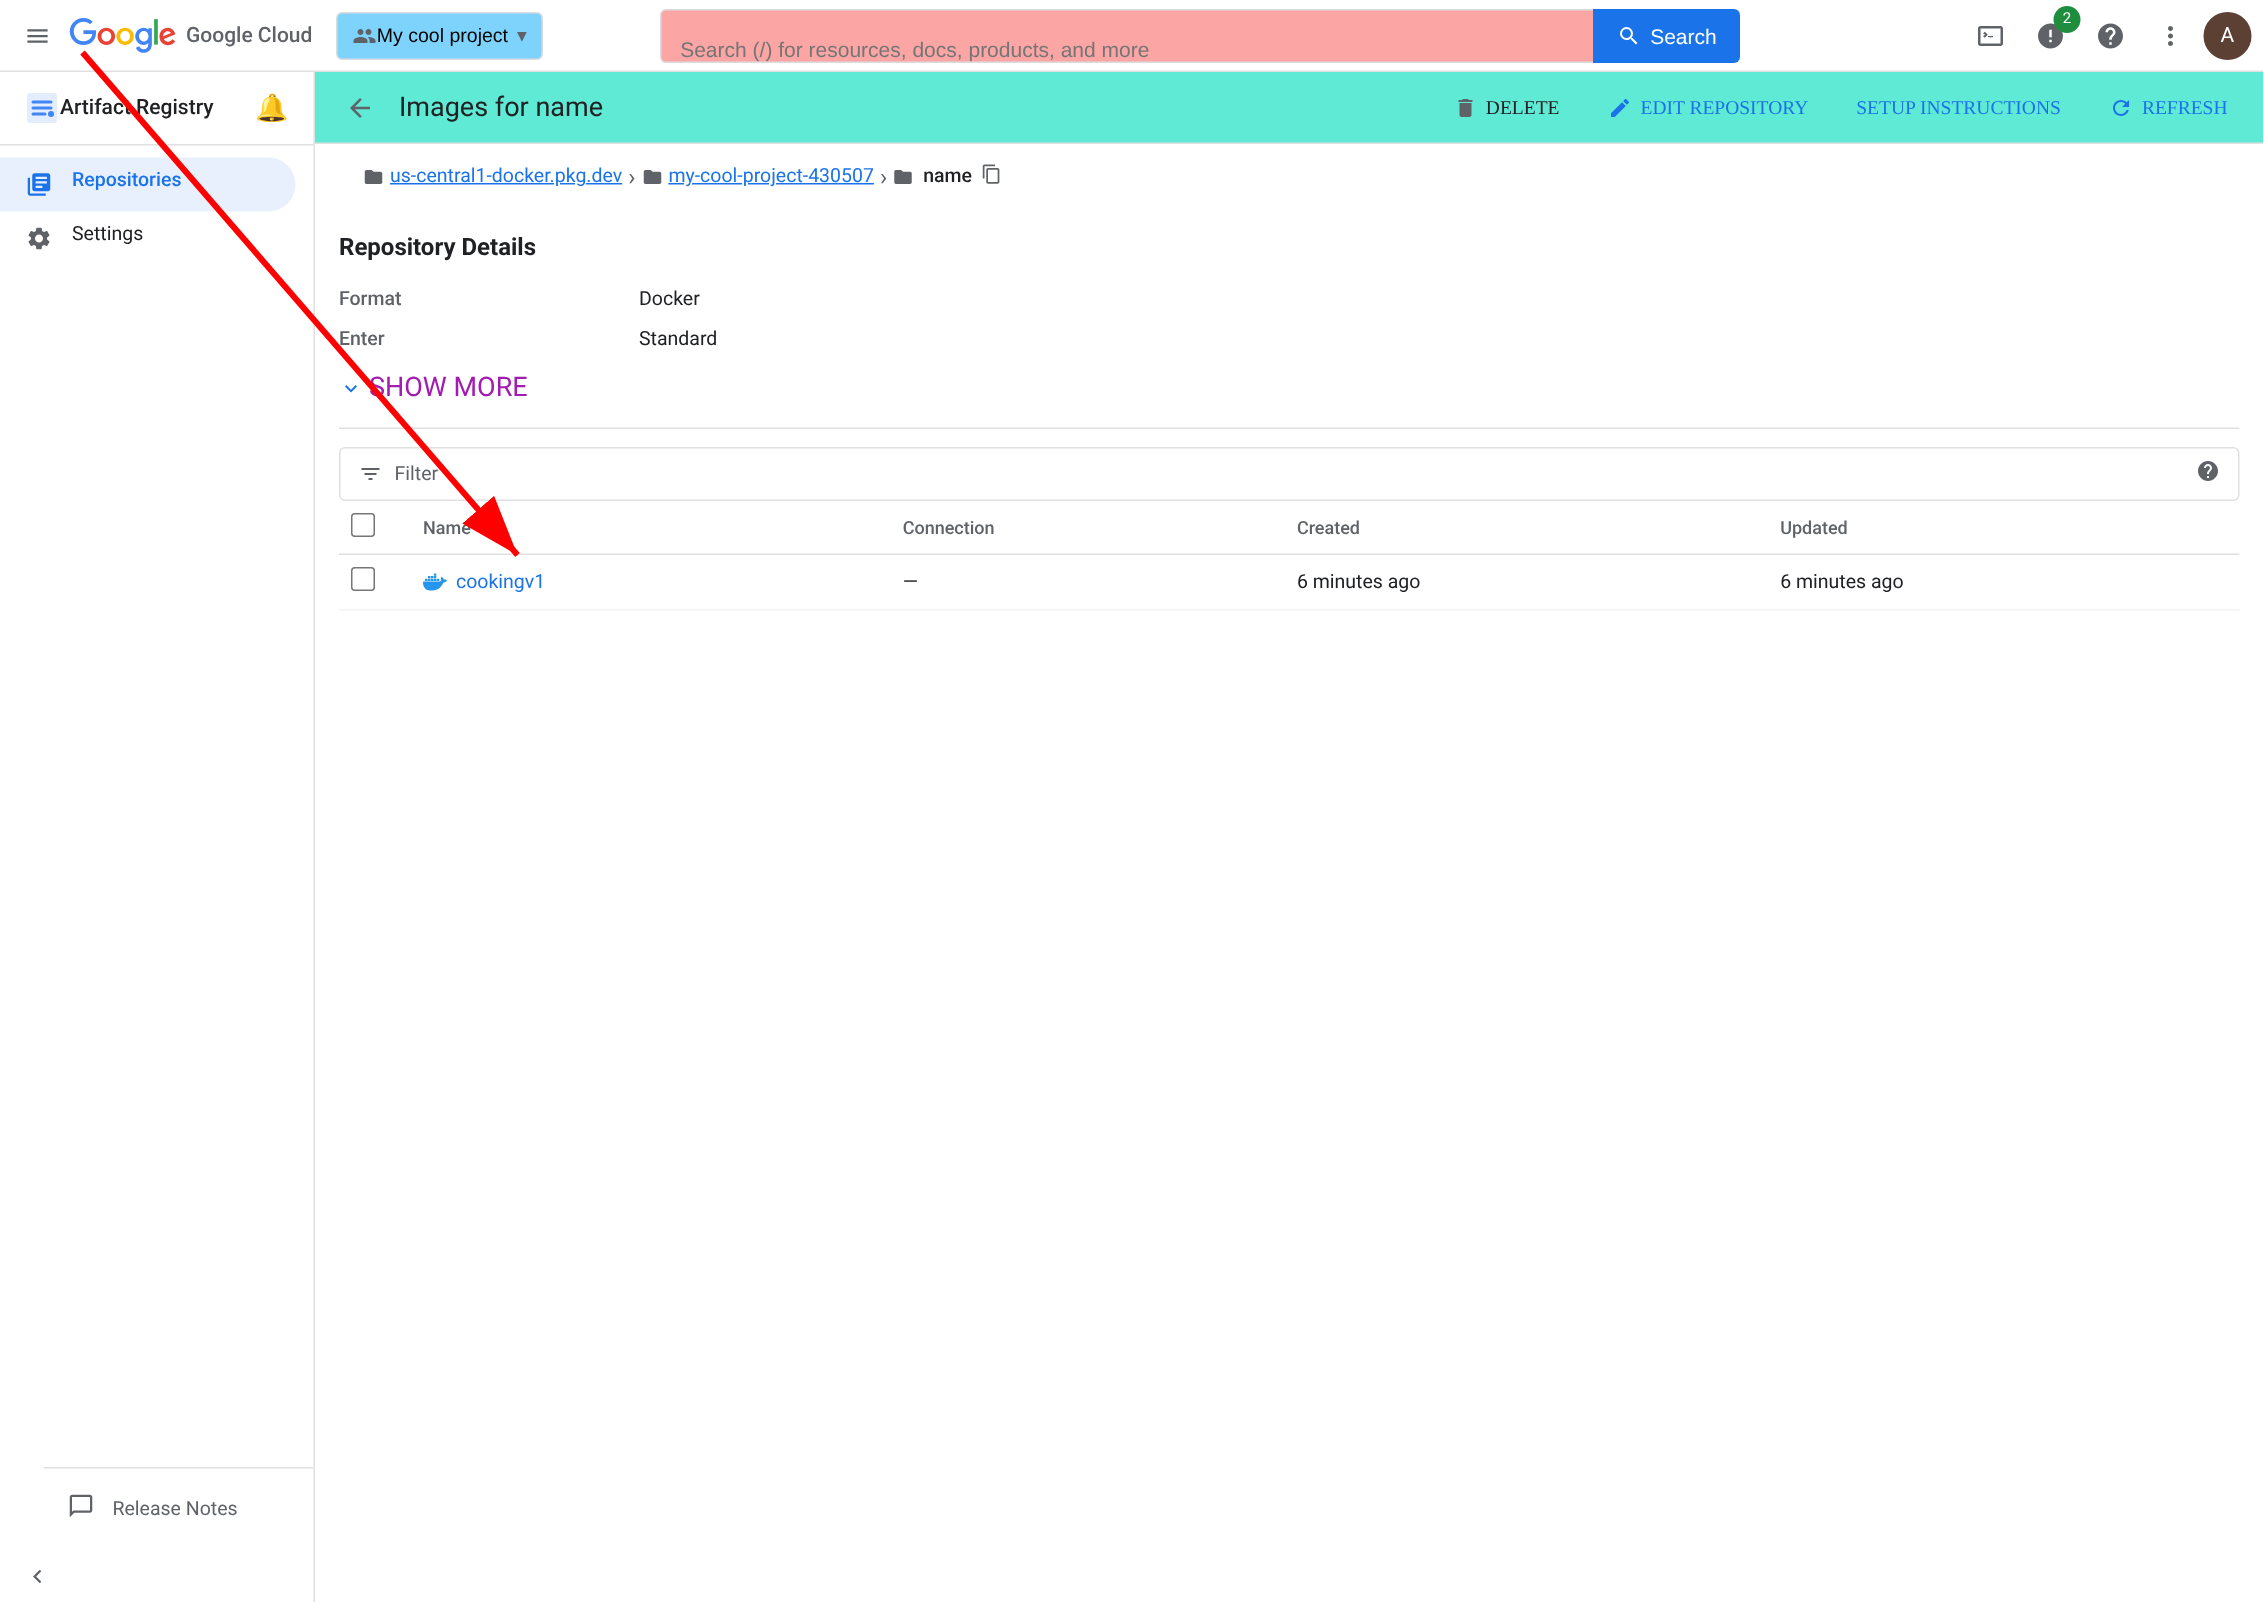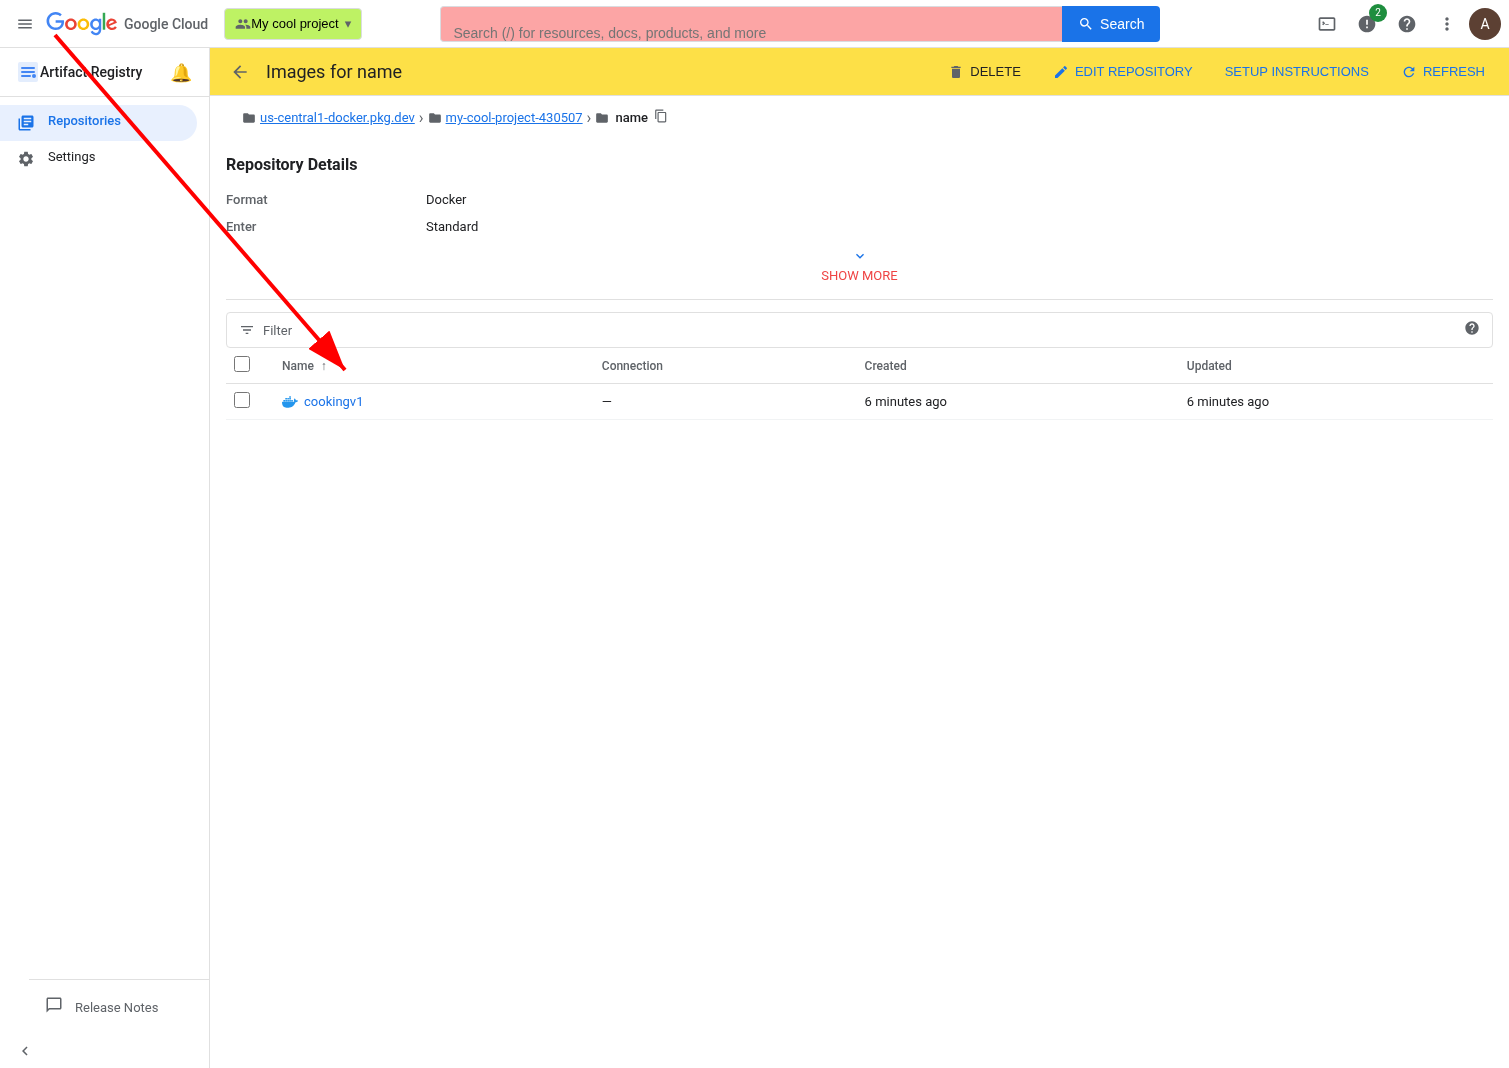--- a/index.html
+++ b/index.html
@@ -10,21 +10,21 @@
       display: flex; align-items: center; height: 48px;
       border-bottom: 1px solid #e0e0e0; padding: 0 8px;
       background: #fff; z-index: 100; position: relative;
     }
     .nav-menu-btn { background: none; border: none; cursor: pointer; padding: 8px; border-radius: 50%; display: flex; align-items: center; justify-content: center; }
     .google-cloud-logo { display: flex; align-items: center; margin-left: 4px; margin-right: 16px; }
     .gc-logo-text { font-size: 14px; font-weight: 500; color: #5f6368; margin-left: 6px; white-space: nowrap; }
     .project-selector {
       display: flex; align-items: center; border: 1px solid #dadce0; border-radius: 4px;
       padding: 4px 10px; cursor: pointer; height: 32px; margin-right: 4px;
-      background: #bef264; font-size: 13px;
+      background: #7dd3fc; font-size: 13px;
     }
     .search-button {
       background: #1a73e8; color: #fff; border: none; border-radius: 0 4px 4px 0;
       height: 36px; padding: 0 16px; cursor: pointer; font-size: 14px;
       display: flex; align-items: center; gap: 6px; margin-left: 0;
     }
     .search-container { display: flex; flex: 1; max-width: 720px; margin: 0 auto; }
     .search-input-wrap { flex: 1; display: flex; align-items: flex-end; border: 1px solid #dadce0; border-right: none; border-radius: 4px 0 0 4px; padding: 0 12px; background: #fca5a5; }
     .search-input-wrap input { border: none; background: transparent; flex: 1; font-size: 14px; outline: none; }
     .nav-actions { display: flex; align-items: center; margin-left: auto; gap: 4px; }
@@ -60,49 +60,49 @@
     .sidebar-bottom-label { font-size: 13px; color: #5f6368; }
     .sidebar-collapse { display: flex; align-items: center; justify-content: flex-start; padding: 8px 16px; cursor: pointer; color: #5f6368; }
 
     
     .main-content { flex: 1; overflow-y: auto; display: flex; flex-direction: column; }
 
     
     .page-header {
       display: flex; align-items: center; height: 48px;
       border-bottom: 1px solid #e0e0e0; padding: 0 16px;
-      background: #fde047;
+      background: #5eead4;
     }
     .back-btn { color: #5f6368; cursor: pointer; margin-right: 12px; font-size: 20px; display: flex; align-items: center; border: none; background: none; padding: 4px; }
     .page-title { font-size: 18px; font-weight: 400; color: #202124; flex: 1; }
     .header-actions { display: flex; align-items: center; gap: 16px; }
     .header-btn {
       display: flex; align-items: center; gap: 6px;
       font-size: 13px; cursor: pointer; border: none; background: none;
-      padding: 6px 8px; border-radius: 4px;
+      padding: 6px 8px; border-radius: 4px; font-family: Liberation Serif, serif;
     }
     .header-btn.delete { color: #202124; }
     .header-btn.edit { color: #1a73e8; }
     .header-btn.setup { color: #1a73e8; }
     .header-btn.refresh { color: #1a73e8; }
 
     
     .breadcrumb { display: flex; align-items: center; padding: 12px 16px; gap: 4px; }
     .breadcrumb-item { display: flex; align-items: center; gap: 4px; color: #1a73e8; cursor: pointer; font-size: 13px; text-decoration: underline; }
     .breadcrumb-sep { color: #5f6368; font-size: 16px; }
     .breadcrumb-current { display: flex; align-items: center; gap: 6px; font-size: 13px; color: #202124; font-weight: 500; }
     .breadcrumb-copy-icon { color: #5f6368; cursor: pointer; font-size: 16px; }
 
     
     .page-body { padding: 0 16px; }
     .section-title { font-size: 16px; font-weight: 700; color: #202124; margin: 16px 0 12px; }
     .details-table { display: grid; grid-template-columns: 200px 1fr; gap: 0; }
     .detail-label { font-size: 13px; color: #5f6368; padding: 6px 0; font-weight: 500; }
     .detail-value { font-size: 13px; color: #202124; padding: 6px 0; }
-    .show-more { display: flex; align-items: center; gap: 4px; color: #ef4444; cursor: pointer; font-size: 13px; margin-top: 8px; margin-bottom: 16px; flex-direction: column; }
+    .show-more { display: flex; align-items: center; gap: 4px; color: #a21caf; cursor: pointer; font-size: 18px; margin-top: 8px; margin-bottom: 16px; }
 
     
     .filter-bar {
       display: flex; align-items: center; border: 1px solid #e0e0e0; border-radius: 4px;
       margin-top: 8px; margin-bottom: 0; padding: 4px 12px; height: 36px;
     }
     .filter-icon { color: #5f6368; margin-right: 8px; font-size: 16px; display: flex; align-items: center; }
     .filter-label { font-size: 13px; color: #5f6368; margin-right: 4px; }
     .filter-input { border: none; outline: none; font-size: 13px; flex: 1; color: #202124; }
     .filter-help { margin-left: auto; color: #5f6368; cursor: pointer; font-size: 16px; }

